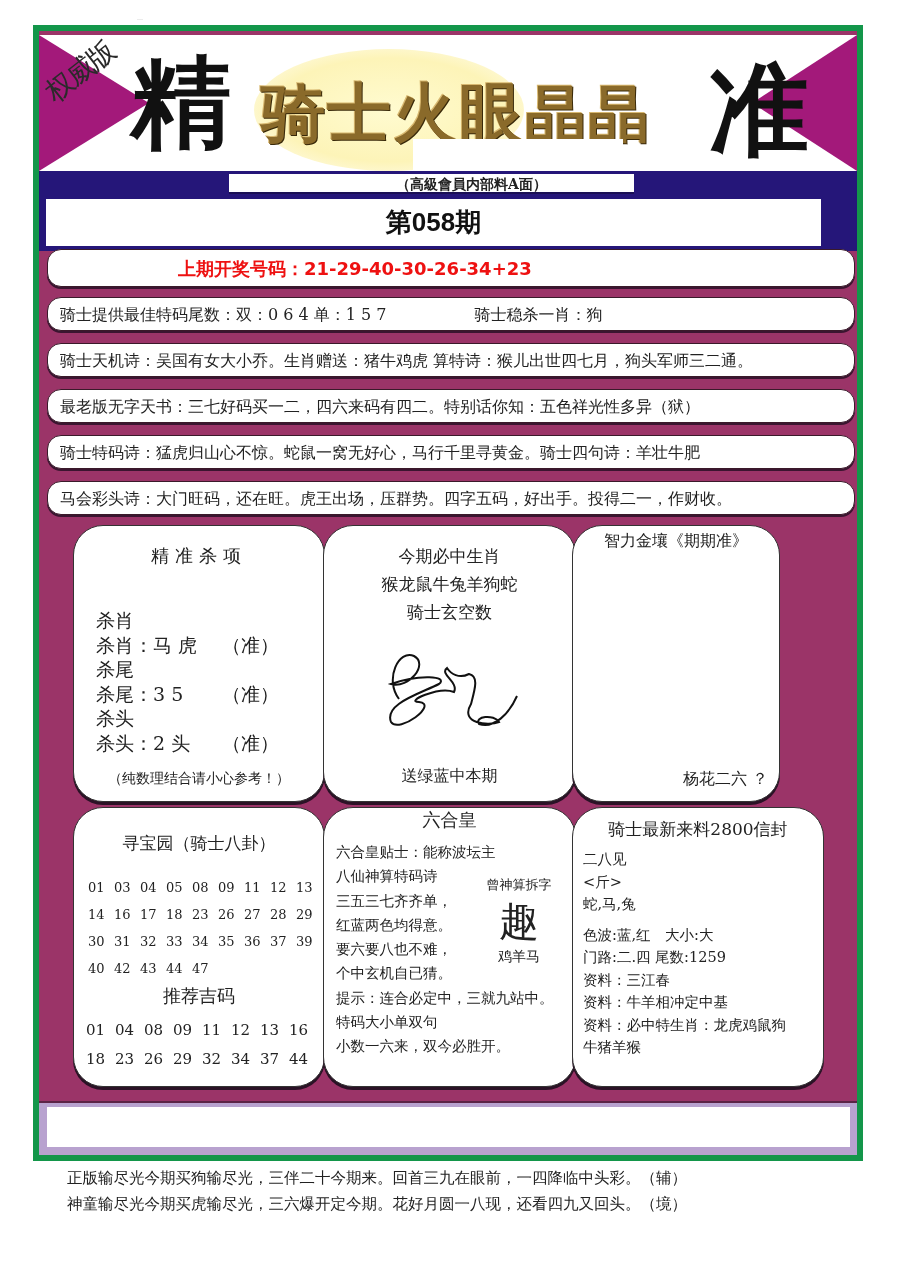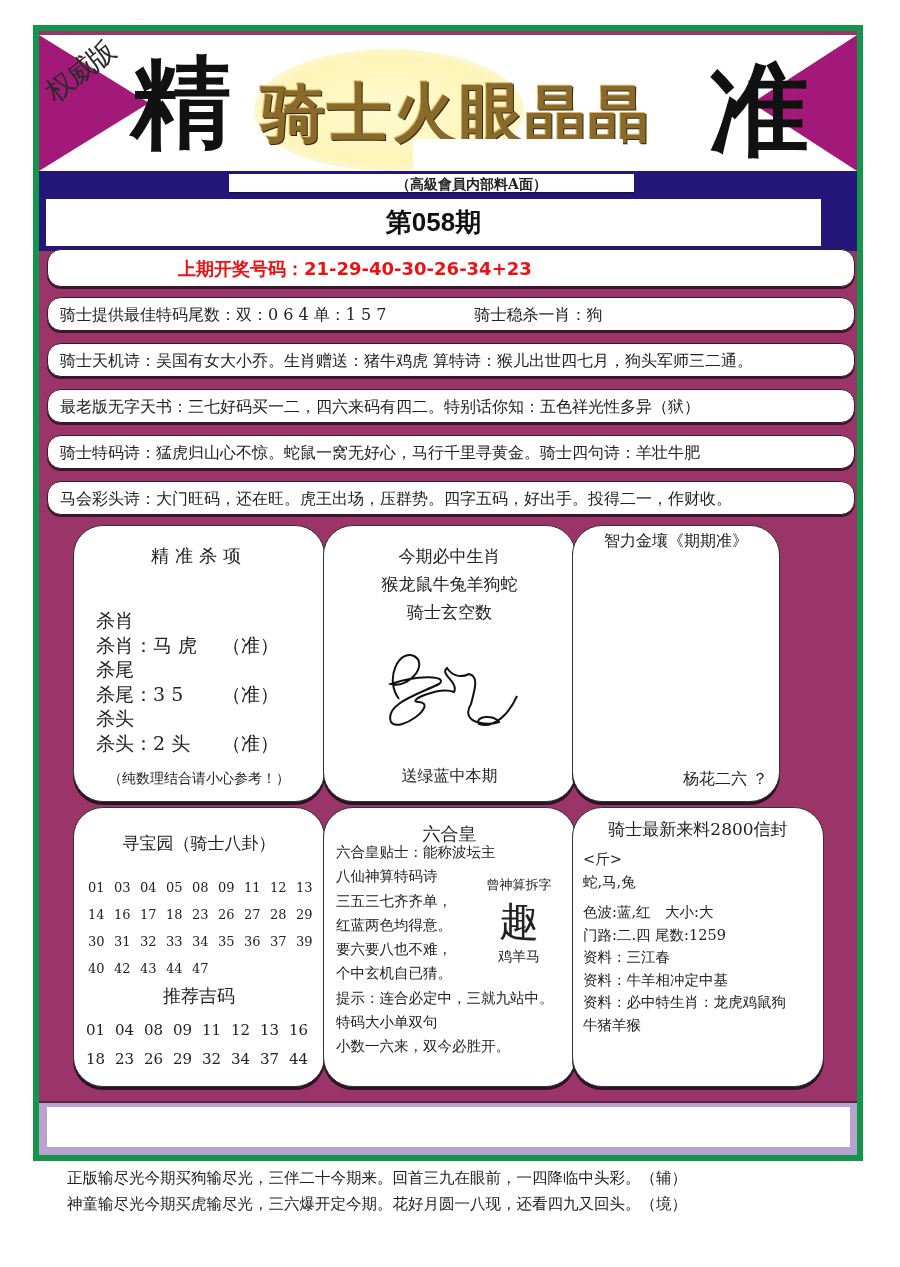--- a/index.html
+++ b/index.html
@@ -80,21 +80,21 @@
   .b3-title { position: absolute; left: 0; width: 100%; top: 5px; text-align: center; font-size: 16px; }
   .b3-foot { position: absolute; left: 110px; top: 243px; font-size: 16px; }
 
   .b4-title { position: absolute; left: 0; width: 100%; top: 24px; text-align: center; font-size: 17px; }
   .num-grid { position: absolute; left: 14px; top: 66px; font-size: 13px; line-height: 27px; letter-spacing: 0; }
   .num-grid span { display: inline-block; width: 26px; }
   .b4-sub { position: absolute; left: 0; width: 100%; top: 176px; text-align: center; font-size: 18px; }
   .num-grid2 { position: absolute; left: 12px; top: 208px; font-size: 15px; line-height: 29px; }
   .num-grid2 span { display: inline-block; width: 29px; }
 
-  .b5-title { position: absolute; left: 0; width: 100%; top: 14px; text-align: center; font-size: 18px; }
+  .b5-title { position: absolute; left: 0; width: 100%; top: 0; text-align: center; font-size: 18px; }
   .b5-list { position: absolute; left: 12px; top: 32px; font-size: 14.5px; line-height: 24.3px; white-space: nowrap; }
   .b5-side { position: absolute; left: 150px; top: 68px; width: 90px; text-align: center; }
   .b5-side .s1 { font-size: 13px; }
   .b5-side .s2 { font-size: 40px; line-height: 54px; }
   .b5-side .s3 { font-size: 14px; }
 
   .b6-title { position: absolute; left: 0; width: 100%; top: 10px; text-align: center; font-size: 17px; }
   .b6-list { position: absolute; left: 10px; top: 40px; font-size: 14.5px; line-height: 22.5px; white-space: nowrap; }
   .b6-list .sp { height: 8px; }
 
@@ -207,20 +207,21 @@
     <div class="b5-side">
       <div class="s1">曾神算拆字</div>
       <div class="s2">趣</div>
       <div class="s3">鸡羊马</div>
     </div>
   </div>
 
   <div class="box b6">
     <div class="b6-title">骑士最新来料2800信封</div>
     <div class="b6-list">
+      <div>二八见</div>
       <div>&lt;斤&gt;</div>
       <div>蛇,马,兔</div>
       <div class="sp"></div>
       <div>色波:蓝,红　大小:大</div>
       <div>门路:二.四 尾数:1259</div>
       <div>资料：三江春</div>
       <div>资料：牛羊相冲定中基</div>
       <div>资料：必中特生肖：龙虎鸡鼠狗</div>
       <div>牛猪羊猴</div>
     </div>

